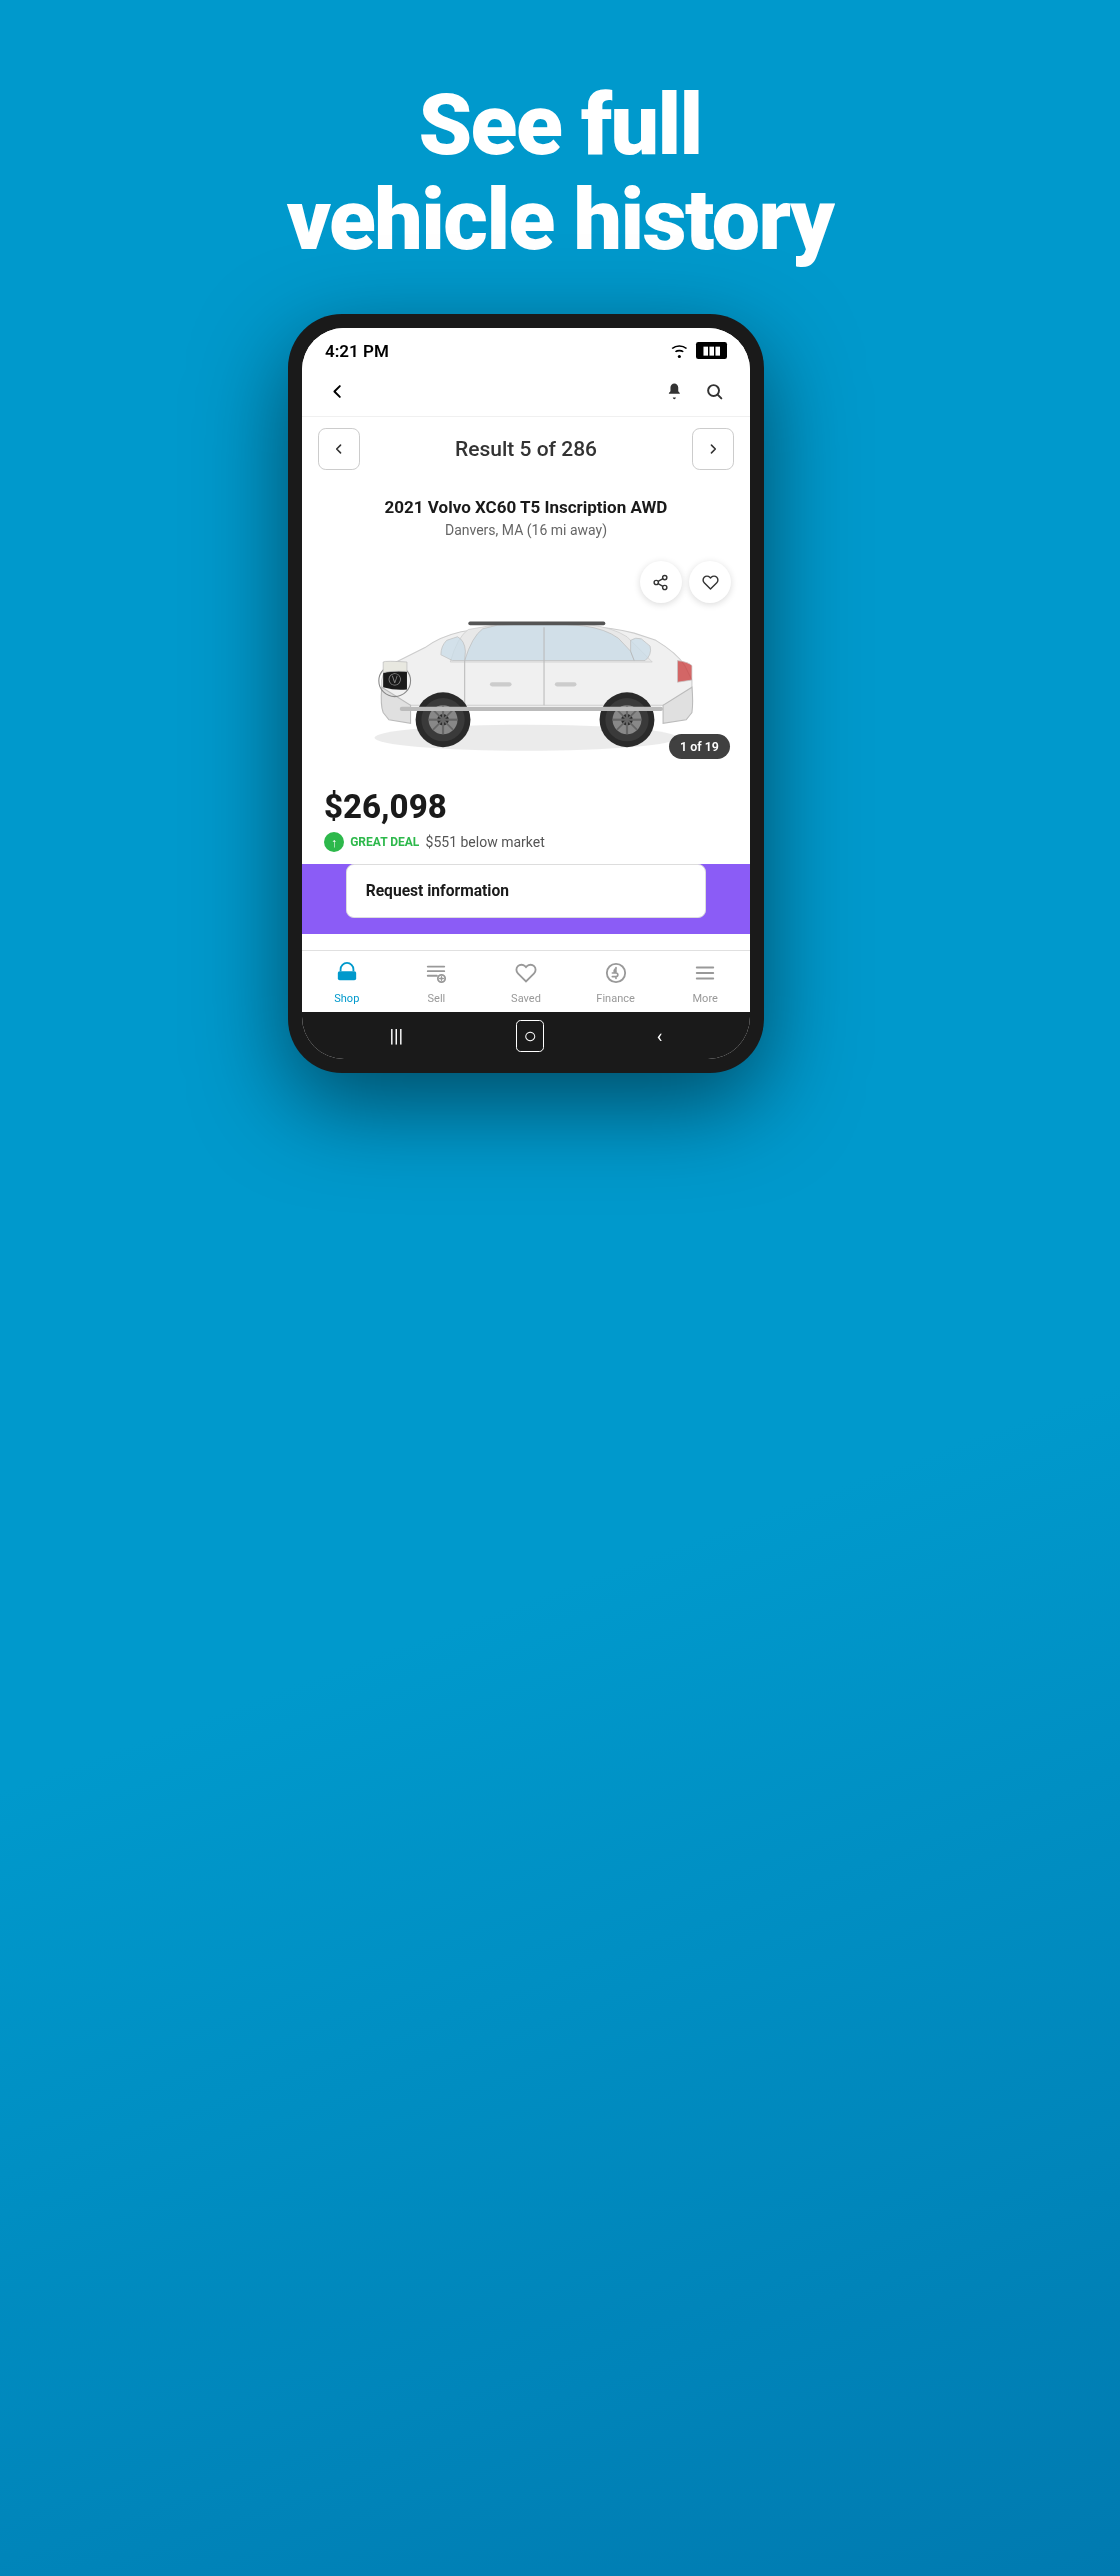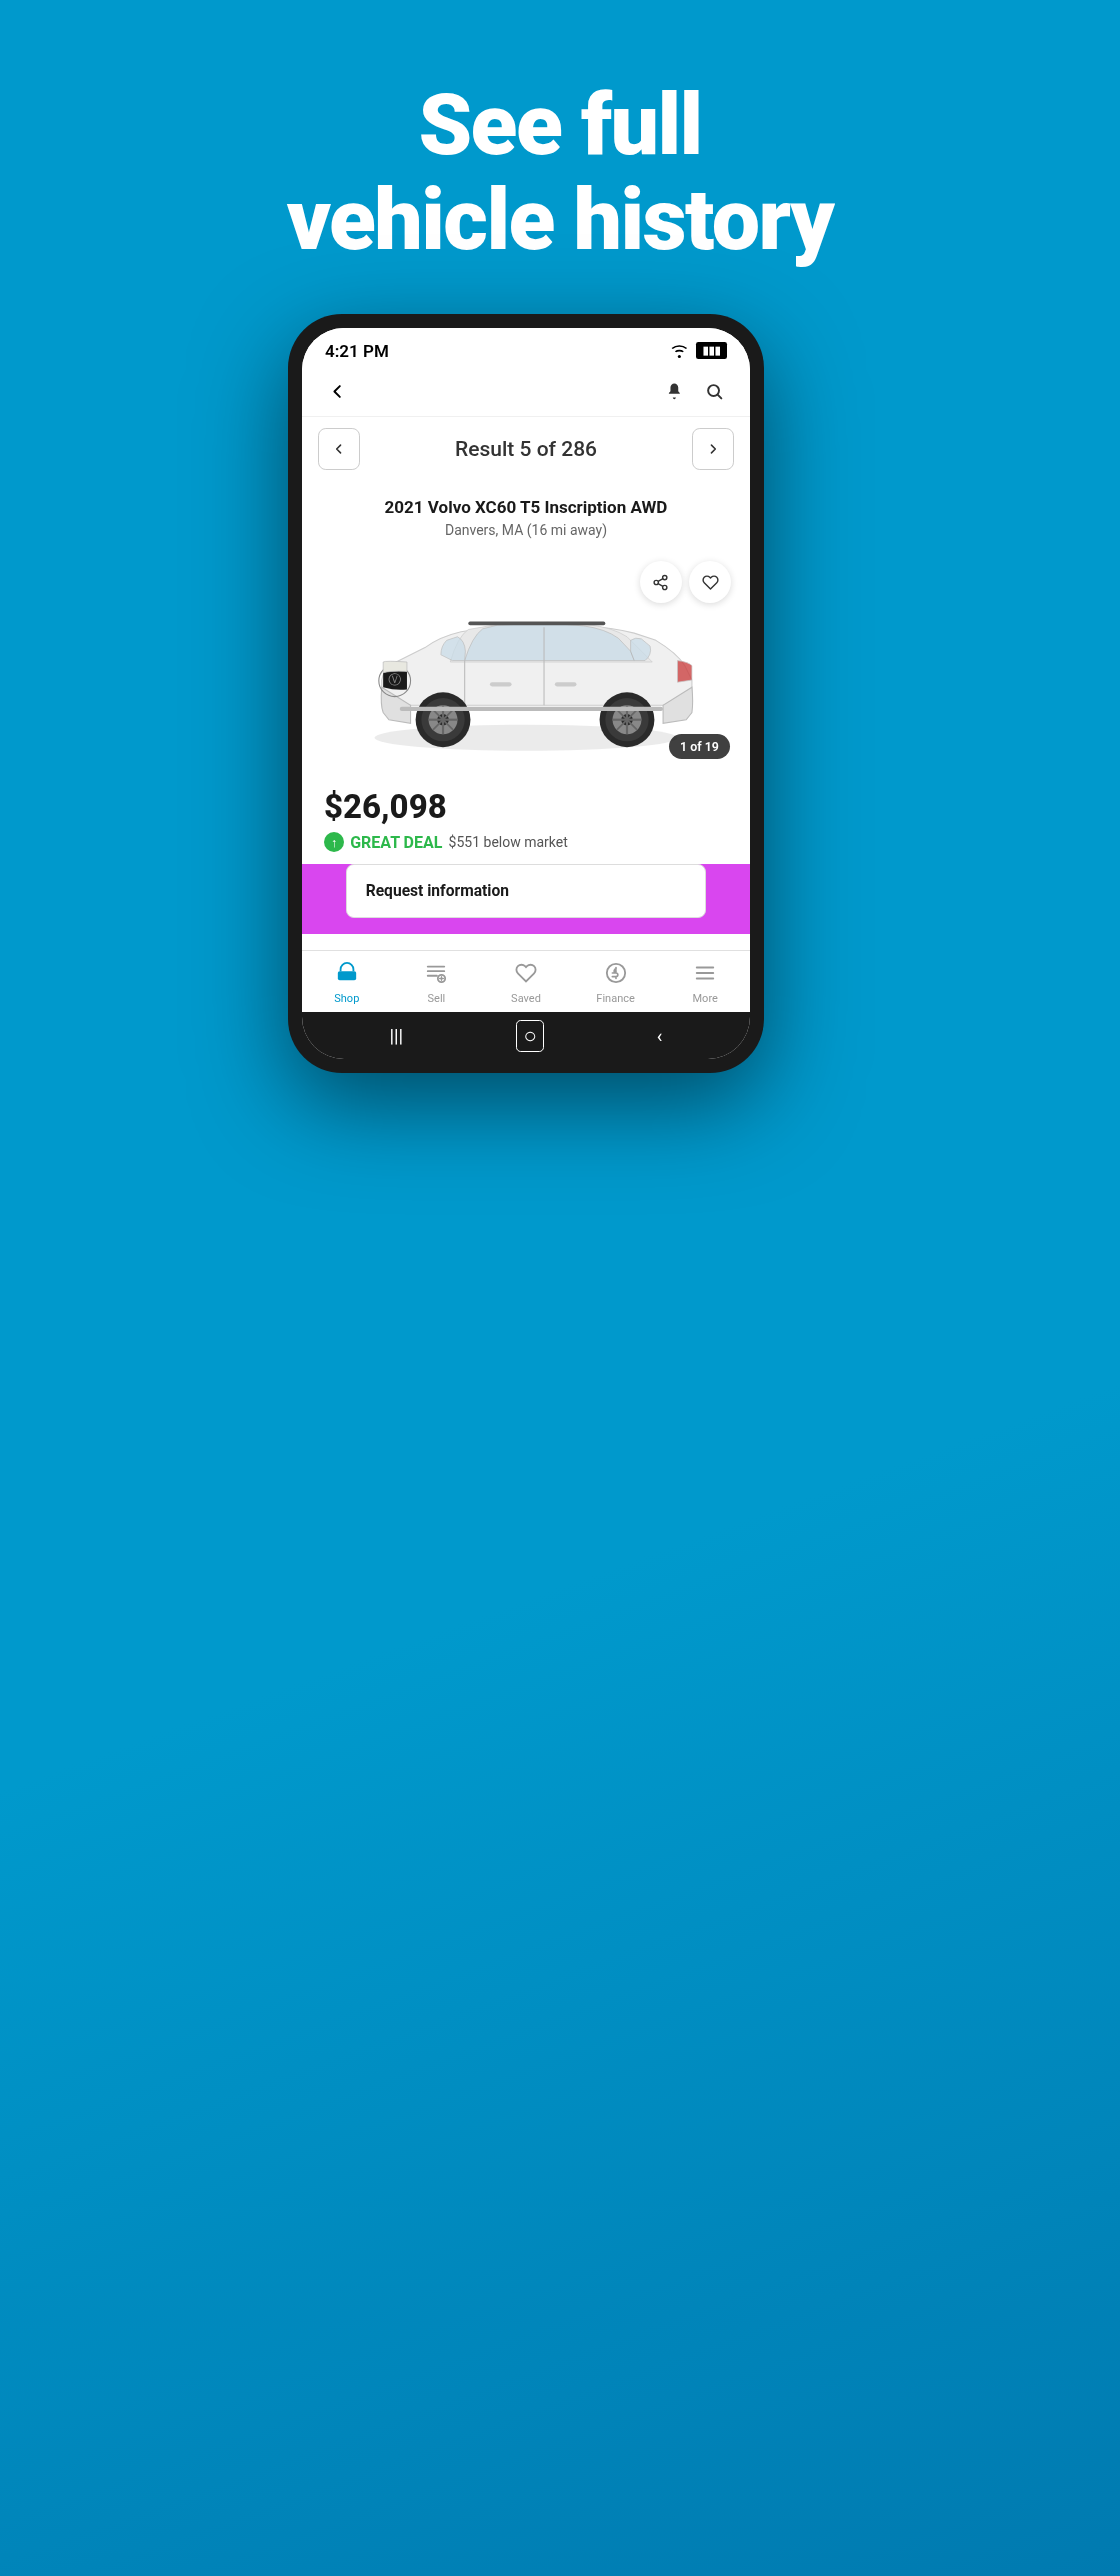--- a/index.html
+++ b/index.html
@@ -234,21 +234,21 @@
       border-radius: 50%;
       display: flex;
       align-items: center;
       justify-content: center;
       color: white;
       font-size: 12.4px;
       font-weight: 700;
     }
     .deal-label {
       color: #2db84b;
-      font-size: 16px;
+      font-size: 12px;
       font-weight: 700;
     }
     .deal-sub {
       color: #555;
       font-size: 14px;
     }
 
     
     .cta-section {
       background: white;
@@ -490,21 +490,21 @@
         <div class="deal-badge">
           <div class="deal-icon">↑</div>
           <span class="deal-label">GREAT DEAL</span>
           <span class="deal-sub">$551 below market</span>
         </div>
       </div>
 
       <div class="cta-section">
       </div>
 
-      <div style="padding: 0 22px 15.6px 22px; background: #d946ef;">
+      <div style="padding: 0 22px 15.6px 22px; background: #8b5cf6;">
         <div class="request-section">
           <span class="request-title">Request information</span>
         </div>
       </div>
 
       <div class="bottom-nav">
 
         <div class="nav-item">
           <div class="nav-item-icon active">
             <svg width="22" height="22" viewBox="0 0 24 24" fill="none">

